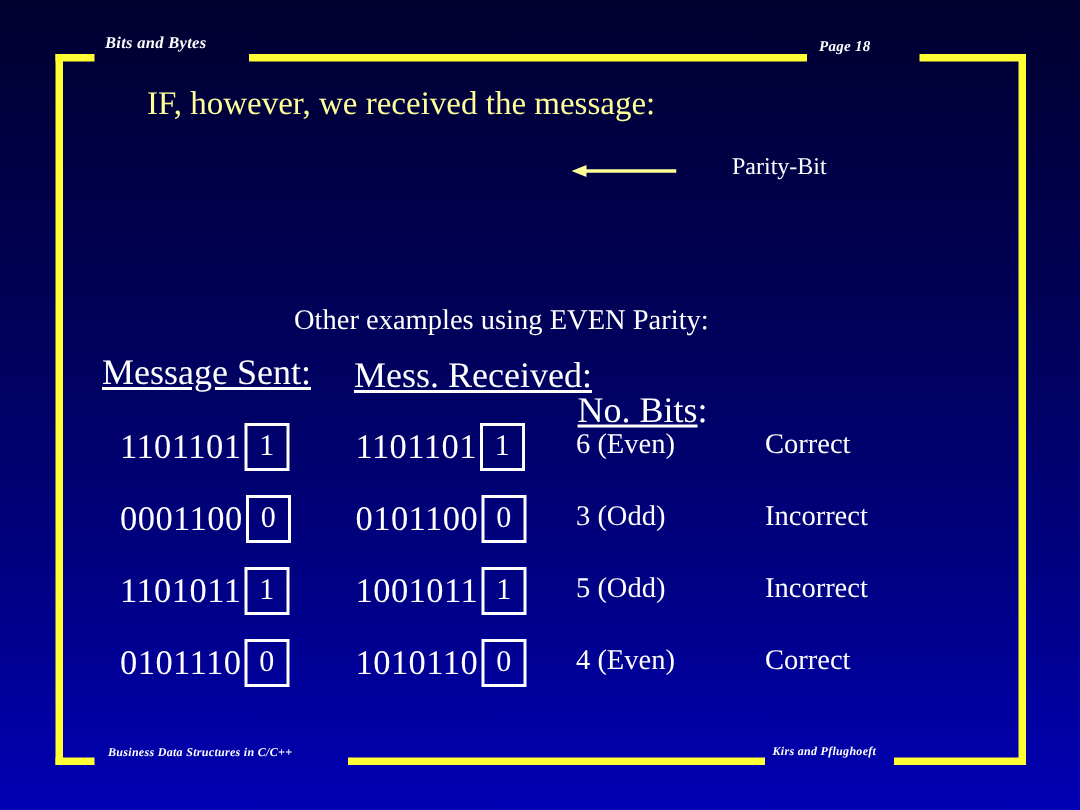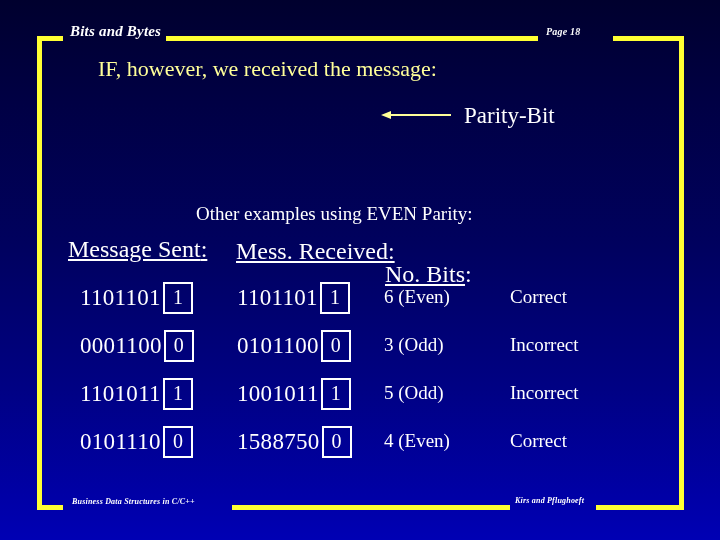--- a/index.html
+++ b/index.html
@@ -31,21 +31,21 @@
 
   
   .hf-label {
     position: absolute;
     color: #ffffff;
     font-style: italic;
     font-weight: bold;
     white-space: nowrap;
     letter-spacing: 0.2px;
   }
-  #header-title  { left: 70px;  top: 23px; font-size: 15px; }
+  #header-title  { left: 70px;  top: 23px; font-size: 11px; }
   #header-page   { left: 546px; top: 26px; font-size: 10px; text-align: center; }
   #footer-course { left: 72px;  top: 497px; font-size: 8px; }
   #footer-author { left: 515px; top: 496px; font-size: 8px; }
 
   
   .line { position: absolute; white-space: nowrap; }
 
   #intro-line {
     left: 50px; top: 56px;
     font-size: 22px;
@@ -69,22 +69,22 @@
     line-height: 1;
     padding: 4px 8px 6px 8px;
     margin-left: 2px;
     vertical-align: middle;
     text-align: center;
     min-width: 12px;
   }
 
   #arrow-wrap { position: absolute; left: 381px; top: 107px; width: 70px; height: 12px; }
   #parity-bit-label {
-    left: 464px; top: 103px;
-    font-size: 23px;
+    left: 488px; top: 103px;
+    font-size: 16px;
     color: #ffffff;
   }
 
   #explain-line {
     left: 50px; top: 152px;
     width: 600px;
     font-size: 20px;
     color: #ffff99;
     line-height: 1.22;
     white-space: normal;
@@ -182,21 +182,21 @@
 
     <div class="trow" id="row-2">
       <div class="cell cell-sent"><span class="bits">1101011</span><span class="parity-box">1</span></div>
       <div class="cell cell-received"><span class="bits">1001011</span><span class="parity-box">1</span></div>
       <div class="cell cell-count">5 (Odd)</div>
       <div class="cell cell-status">Incorrect</div>
     </div>
 
     <div class="trow" id="row-3">
       <div class="cell cell-sent"><span class="bits">0101110</span><span class="parity-box">0</span></div>
-      <div class="cell cell-received"><span class="bits">1588750</span><span class="parity-box">0</span></div>
+      <div class="cell cell-received"><span class="bits">1010110</span><span class="parity-box">0</span></div>
       <div class="cell cell-count">4 (Even)</div>
       <div class="cell cell-status">Correct</div>
     </div>
 
   </div>
 
   <div class="hf-label" id="footer-course">Business Data Structures in C/C++</div>
   <div class="hf-label" id="footer-author">Kirs and Pflughoeft</div>
 
 </div>

